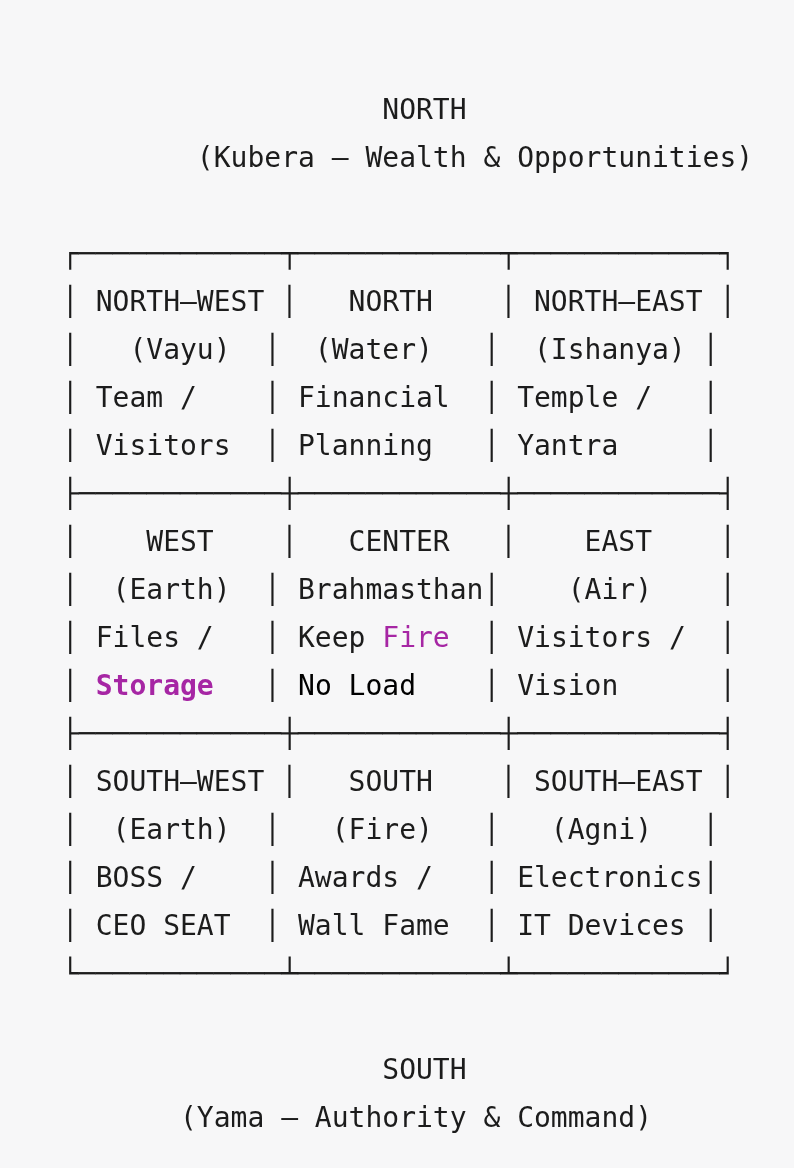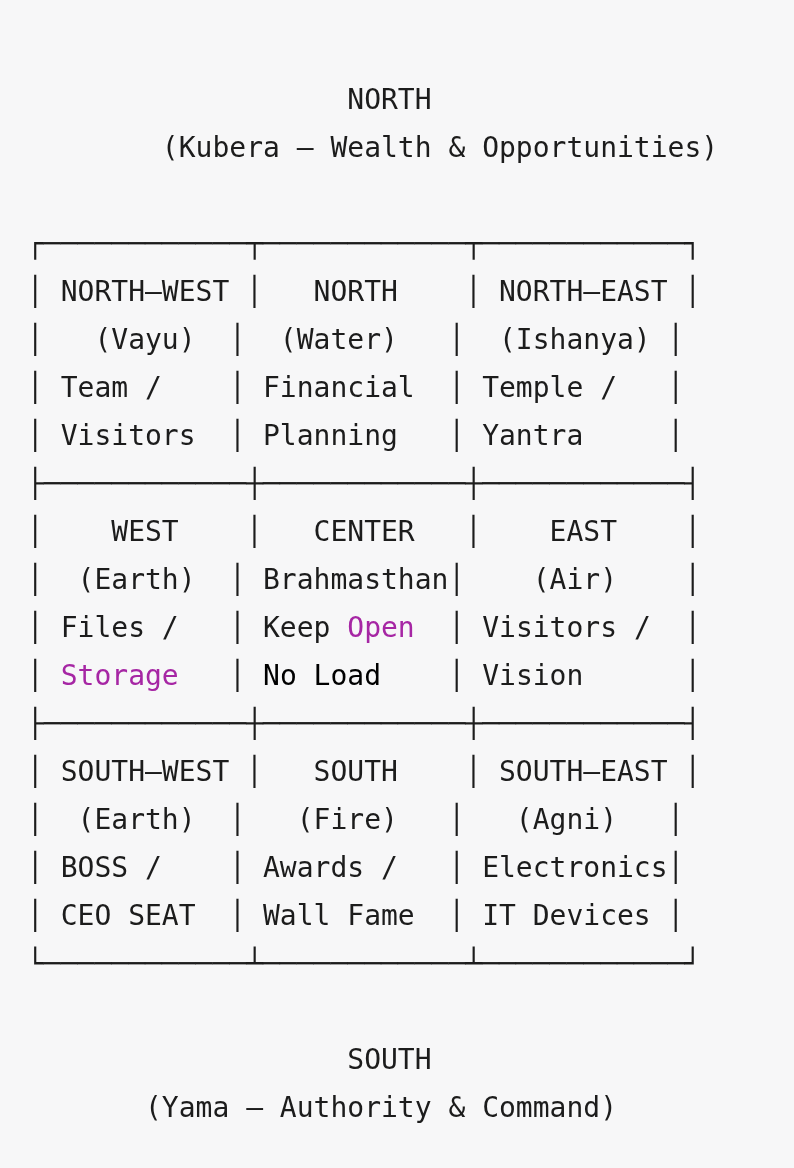--- a/index.html
+++ b/index.html
@@ -3,22 +3,22 @@
 <meta charset="utf-8">
 <style>
   html, body { margin: 0; padding: 0; }
   body {
     width: 794px;
     height: 1168px;
     background: #f7f7f8;
     overflow: hidden;
   }
   pre.ascii {
-    margin: 0;
-    padding: 76px 0 0 27px;
+    margin: 10px;
+    padding: 76px 0 0 52px;
     font-family: "DejaVu Sans Mono", "Liberation Mono", monospace;
     font-size: 28px;
     line-height: 48px;
     color: #1c1c1c;
     white-space: pre;
   }
   pre.ascii .accent { color: #a626a4; }
 </style>
 </head>
 <body style="background: rgb(247, 247, 248);">
@@ -28,22 +28,22 @@
         (Kubera — Wealth &amp; Opportunities)
 
 ┌────────────┬────────────┬────────────┐
 │ NORTH—WEST │   NORTH    │ NORTH—EAST │
 │   (Vayu)  │  (Water)   │  (Ishanya) │
 │ Team /    │ Financial  │ Temple /   │
 │ Visitors  │ Planning   │ Yantra     │
 ├────────────┼────────────┼────────────┤
 │    WEST    │   CENTER   │    EAST    │
 │  (Earth)  │ Brahmasthan│    (Air)    │
-│ Files /   │ Keep <span class="accent" style="color: rgb(166, 38, 164);">Open</span>  │ Visitors /  │
-│ <span class="accent" style="color: rgb(166, 38, 164);">Storage</span>   │ <span class="accent" style="color: #000000;">No Load</span>    │ Vision      │
+│ Files /   │ Keep <span class="accent" style="color: rgb(166, 38, 164);">Fire</span>  │ Visitors /  │
+│ <span class="accent" style="color: rgb(166, 38, 164); font-weight: bold;">Storage</span>   │ <span class="accent" style="color: #000000;">No Load</span>    │ Vision      │
 ├────────────┼────────────┼────────────┤
 │ SOUTH—WEST │   SOUTH    │ SOUTH—EAST │
 │  (Earth)  │   (Fire)   │   (Agni)   │
 │ BOSS /    │ Awards /   │ Electronics│
 │ CEO SEAT  │ Wall Fame  │ IT Devices │
 └────────────┴────────────┴────────────┘
 
                    SOUTH
        (Yama — Authority &amp; Command)</pre>
 </main>

